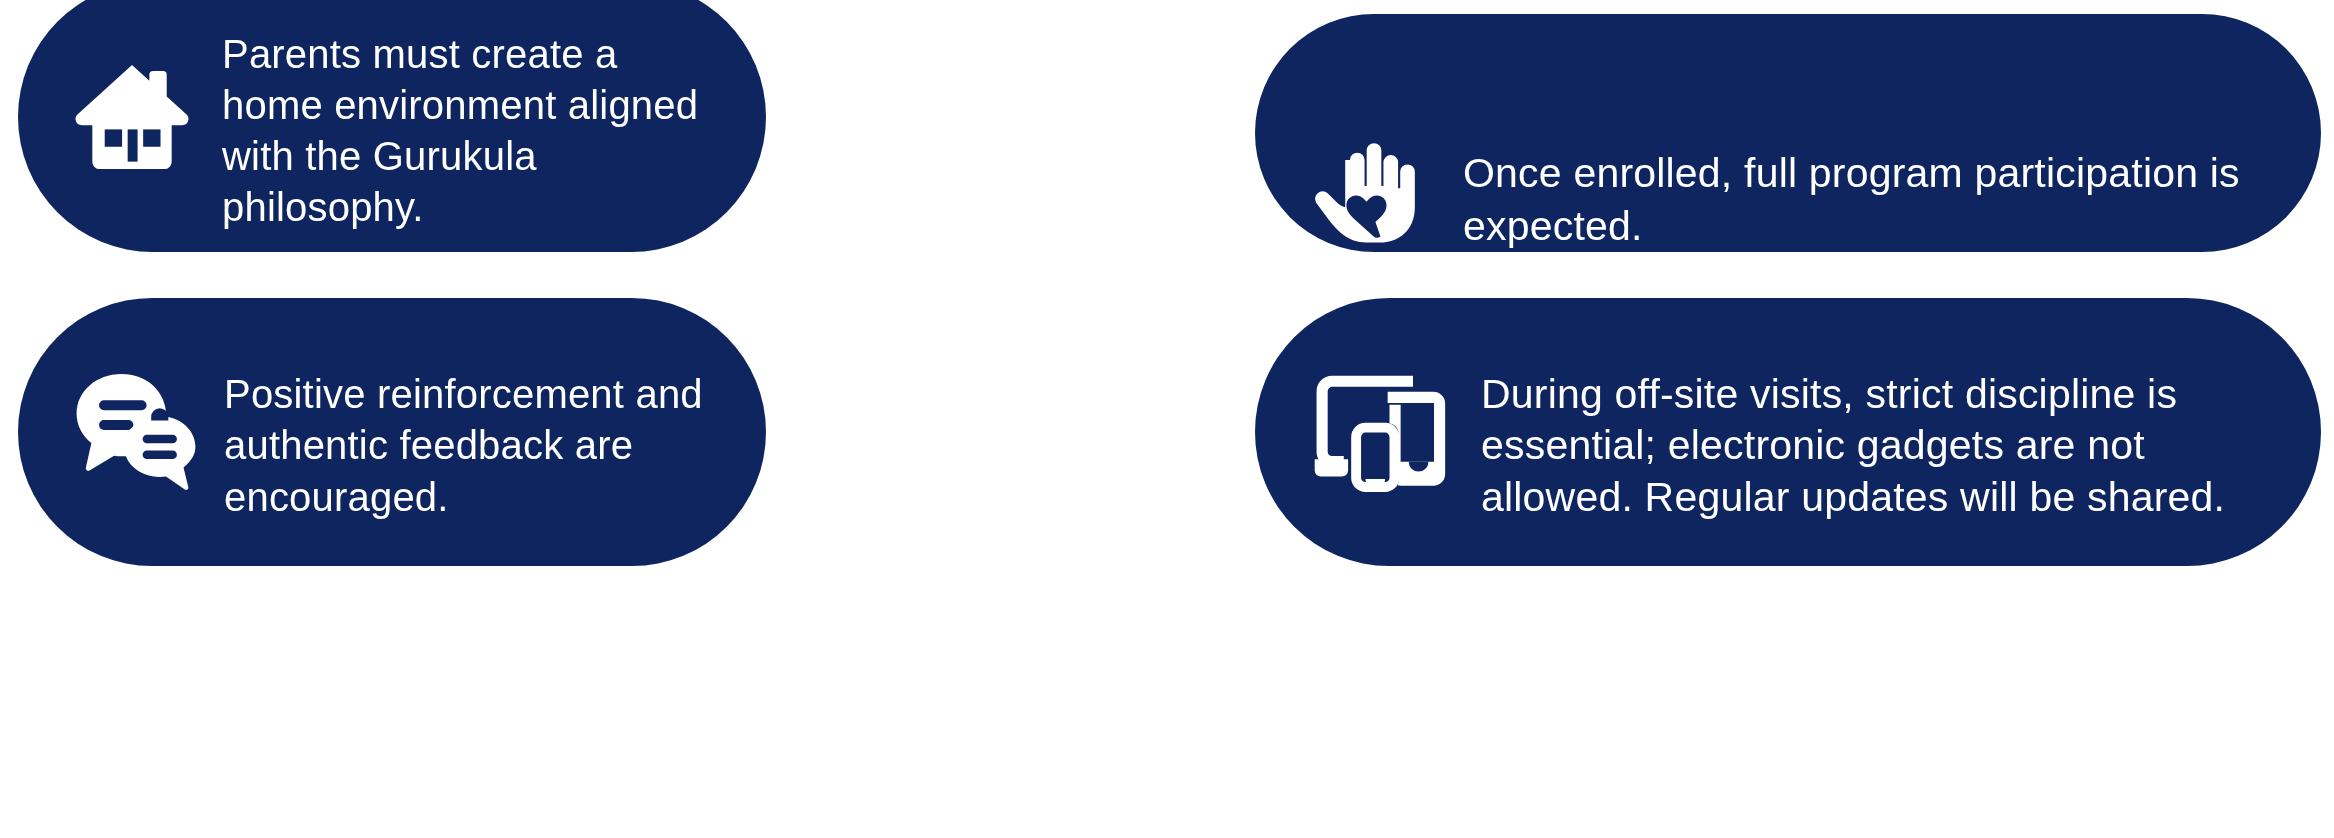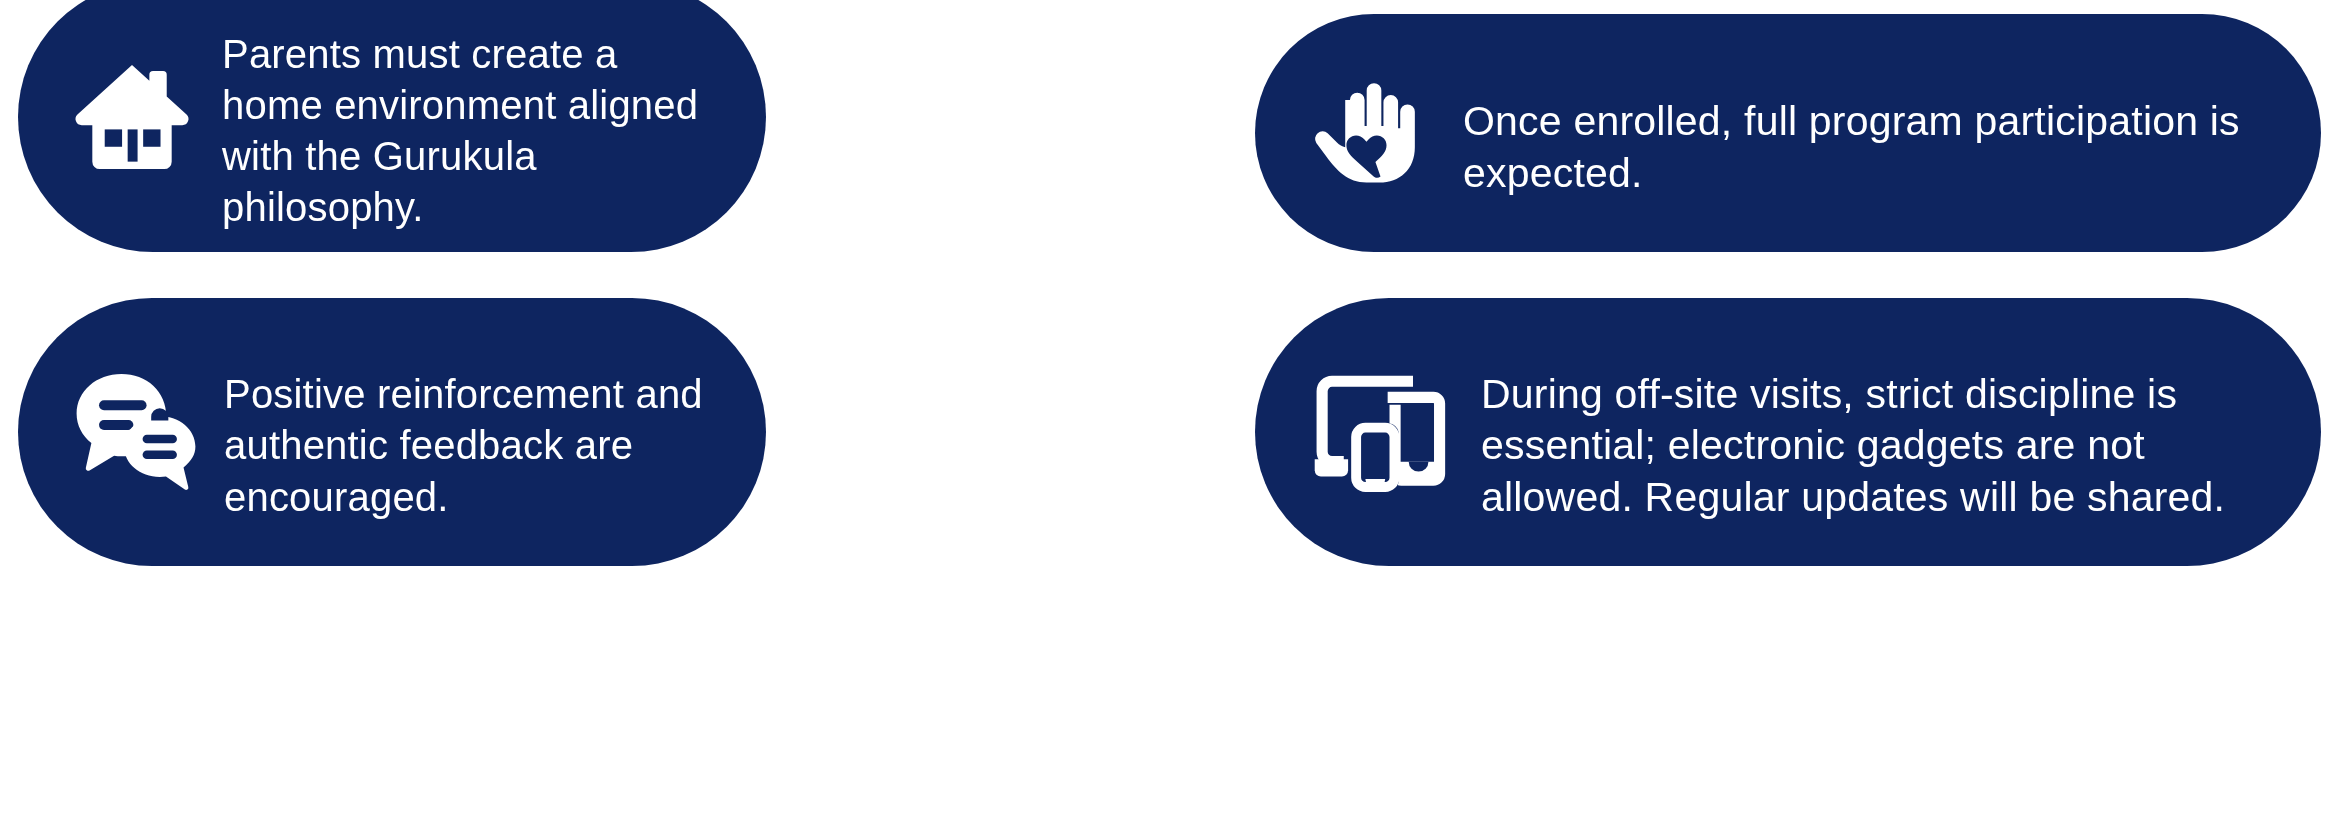--- a/index.html
+++ b/index.html
@@ -37,20 +37,21 @@
     width: 748px;
     height: 270px;
     padding: 0 40px 0 52px;
   }
   .card--hand {
     left: 1255px;
     top: 14px;
     width: 1066px;
     height: 238px;
     padding: 0 46px 0 56px;
+    align-items: flex-end;
   }
   .card--chat {
     left: 18px;
     top: 298px;
     width: 748px;
     height: 268px;
     padding: 0 40px 0 52px;
     justify-content: flex-end;
   }
   .card--devices {

